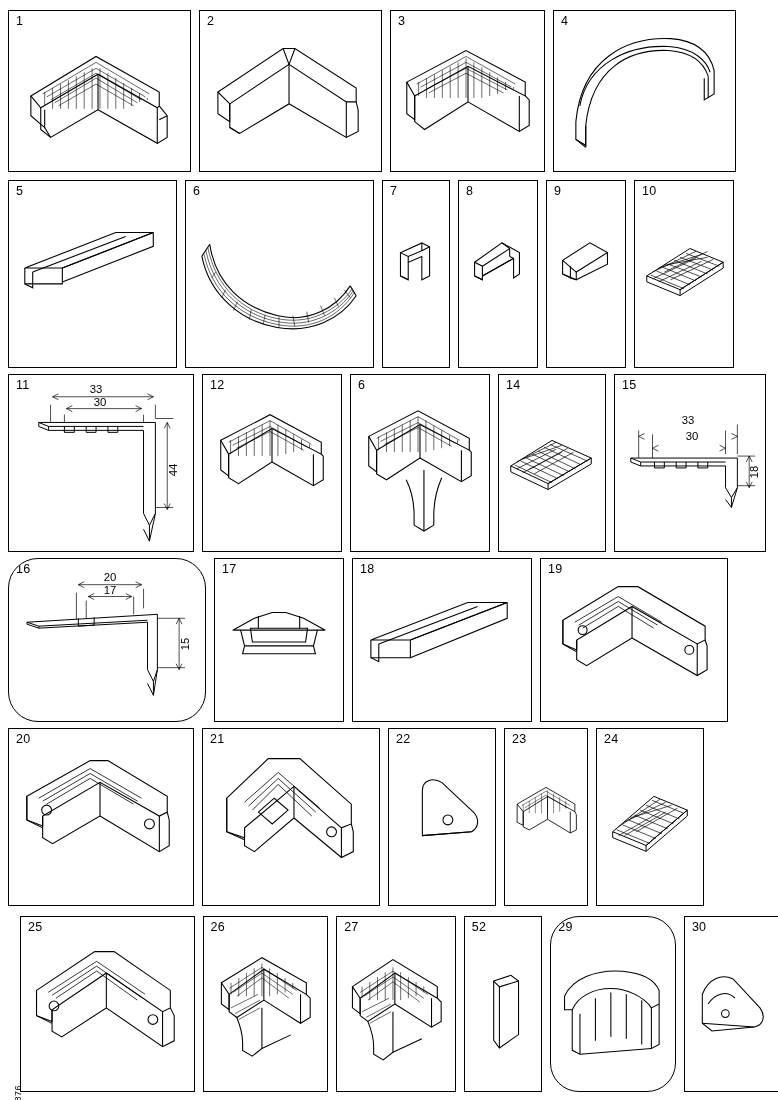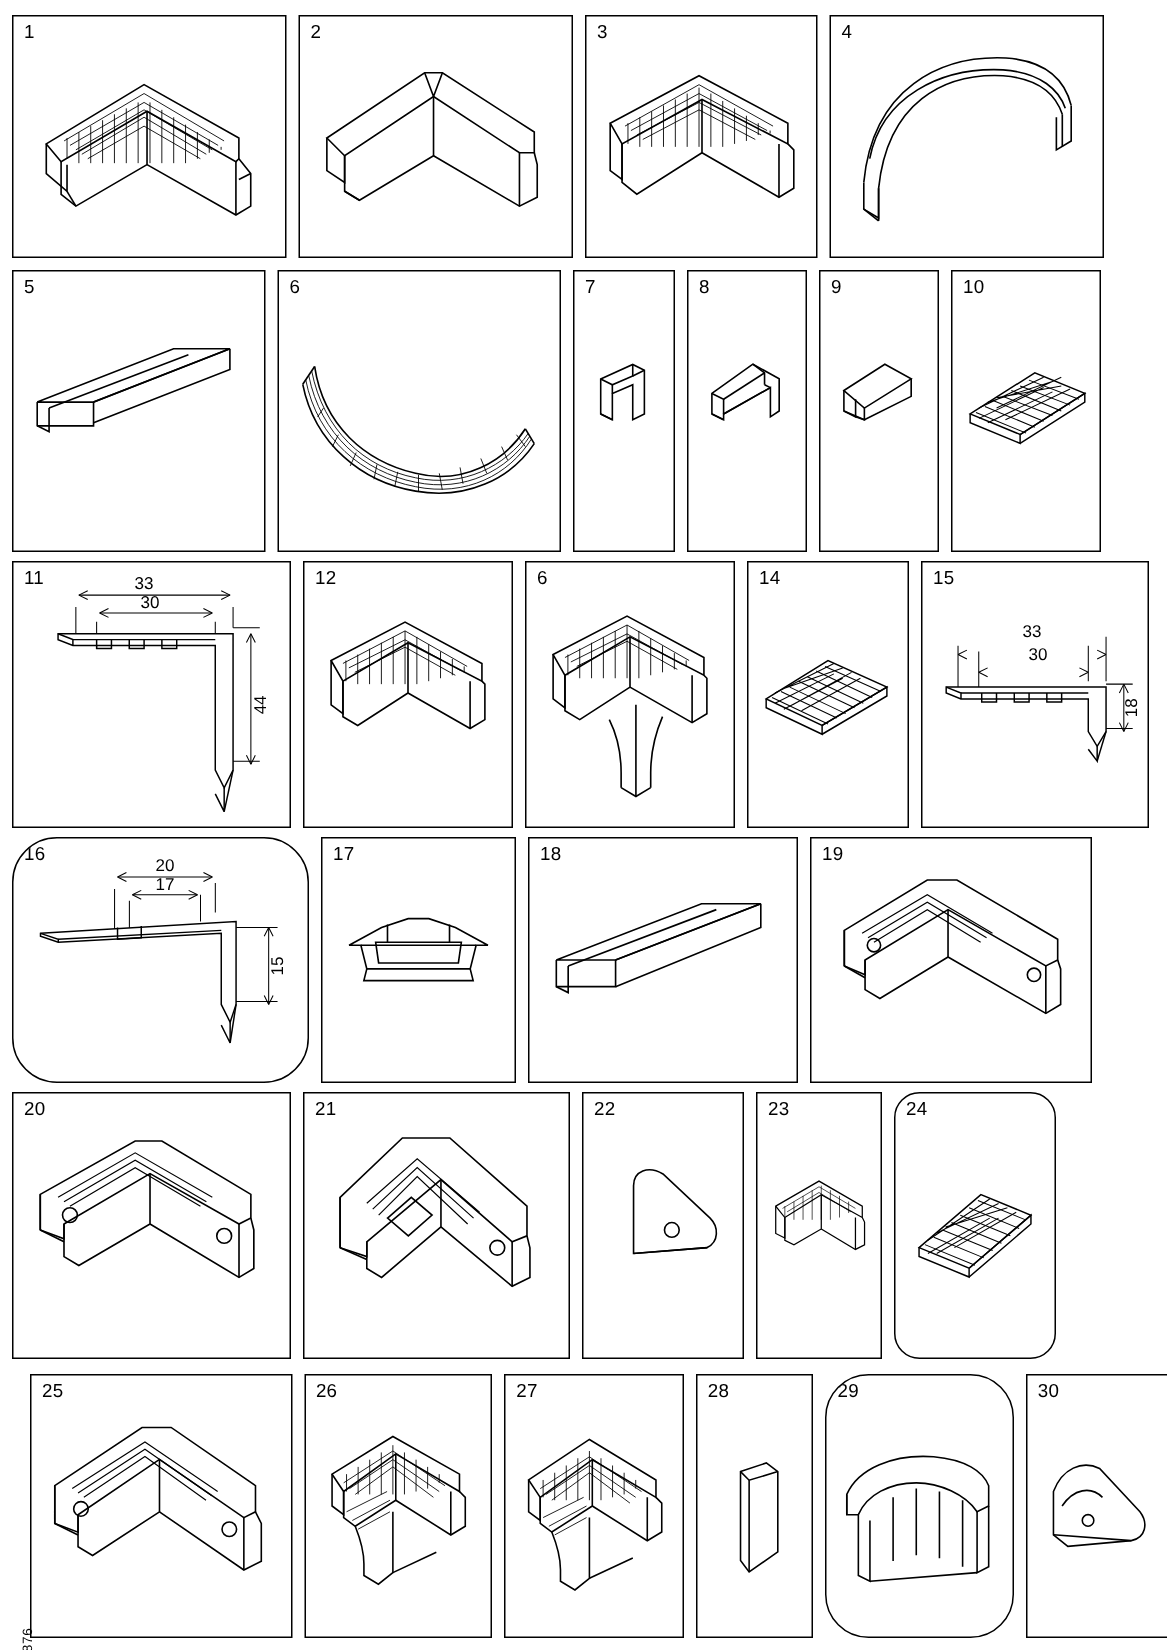--- a/index.html
+++ b/index.html
@@ -559,21 +559,21 @@
               <path d="M22 74 L54 55 L86 74"></path>
               <path d="M26 77 L54 60 L82 77"></path>
               <path d="M24 72 L24 82 M32 68 L32 84 M40 63 L40 84 M48 58 L48 84
                        M56 54 L56 84 M64 58 L64 84 M72 63 L72 82 M80 68 L80 78"></path>
             </g>
           </g>
         </svg>
       </div>
     </div>
 
-    <div class="cell" style="width:108px;height:178px;border-radius:17px;">
+    <div class="cell" style="width:108px;height:178px;">
       <div class="num">24</div>
       <div class="art">
         <svg viewBox="0 0 108 178" preserveAspectRatio="xMidYMid meet">
           <g fill="none" stroke="#000" stroke-width="1.0">
             <path d="M16 104 L58 68 L92 82 L50 118 Z" fill="#fff"></path>
             <path d="M16 104 L16 110 L50 124 L50 118"></path>
             <path d="M50 118 L92 82 L92 88 L50 124"></path>
             <g stroke-width="0.7">
               <path d="M22 99 L64 71 M28 94 L70 74 M34 90 L76 77 M40 104 L82 80
                        M28 108 L70 84 M22 108 L64 84"></path>
@@ -650,21 +650,21 @@
               <path d="M26 96 L54 82 M30 102 L56 88 M34 108 L56 96"></path>
               <path d="M26 70 L26 82 M34 65 L34 84 M42 60 L42 84 M50 55 L50 84
                        M58 50 L58 84 M66 55 L66 84 M74 60 L74 82 M82 65 L82 80 M90 70 L90 76"></path>
             </g>
           </g>
         </svg>
       </div>
     </div>
 
     <div class="cell" style="width:80px;height:176px;">
-      <div class="num">28</div>
+      <div class="num">52</div>
       <div class="art">
         <svg viewBox="0 0 80 176" preserveAspectRatio="xMidYMid meet">
           <g fill="none" stroke="#000" stroke-width="1.1">
             <path d="M30 64 L48 58 L56 64 L56 120 L36 134 L30 126 Z" fill="#fff"></path>
             <path d="M30 64 L36 70 L56 64"></path>
             <path d="M36 70 L36 134"></path>
           </g>
         </svg>
       </div>
     </div>

